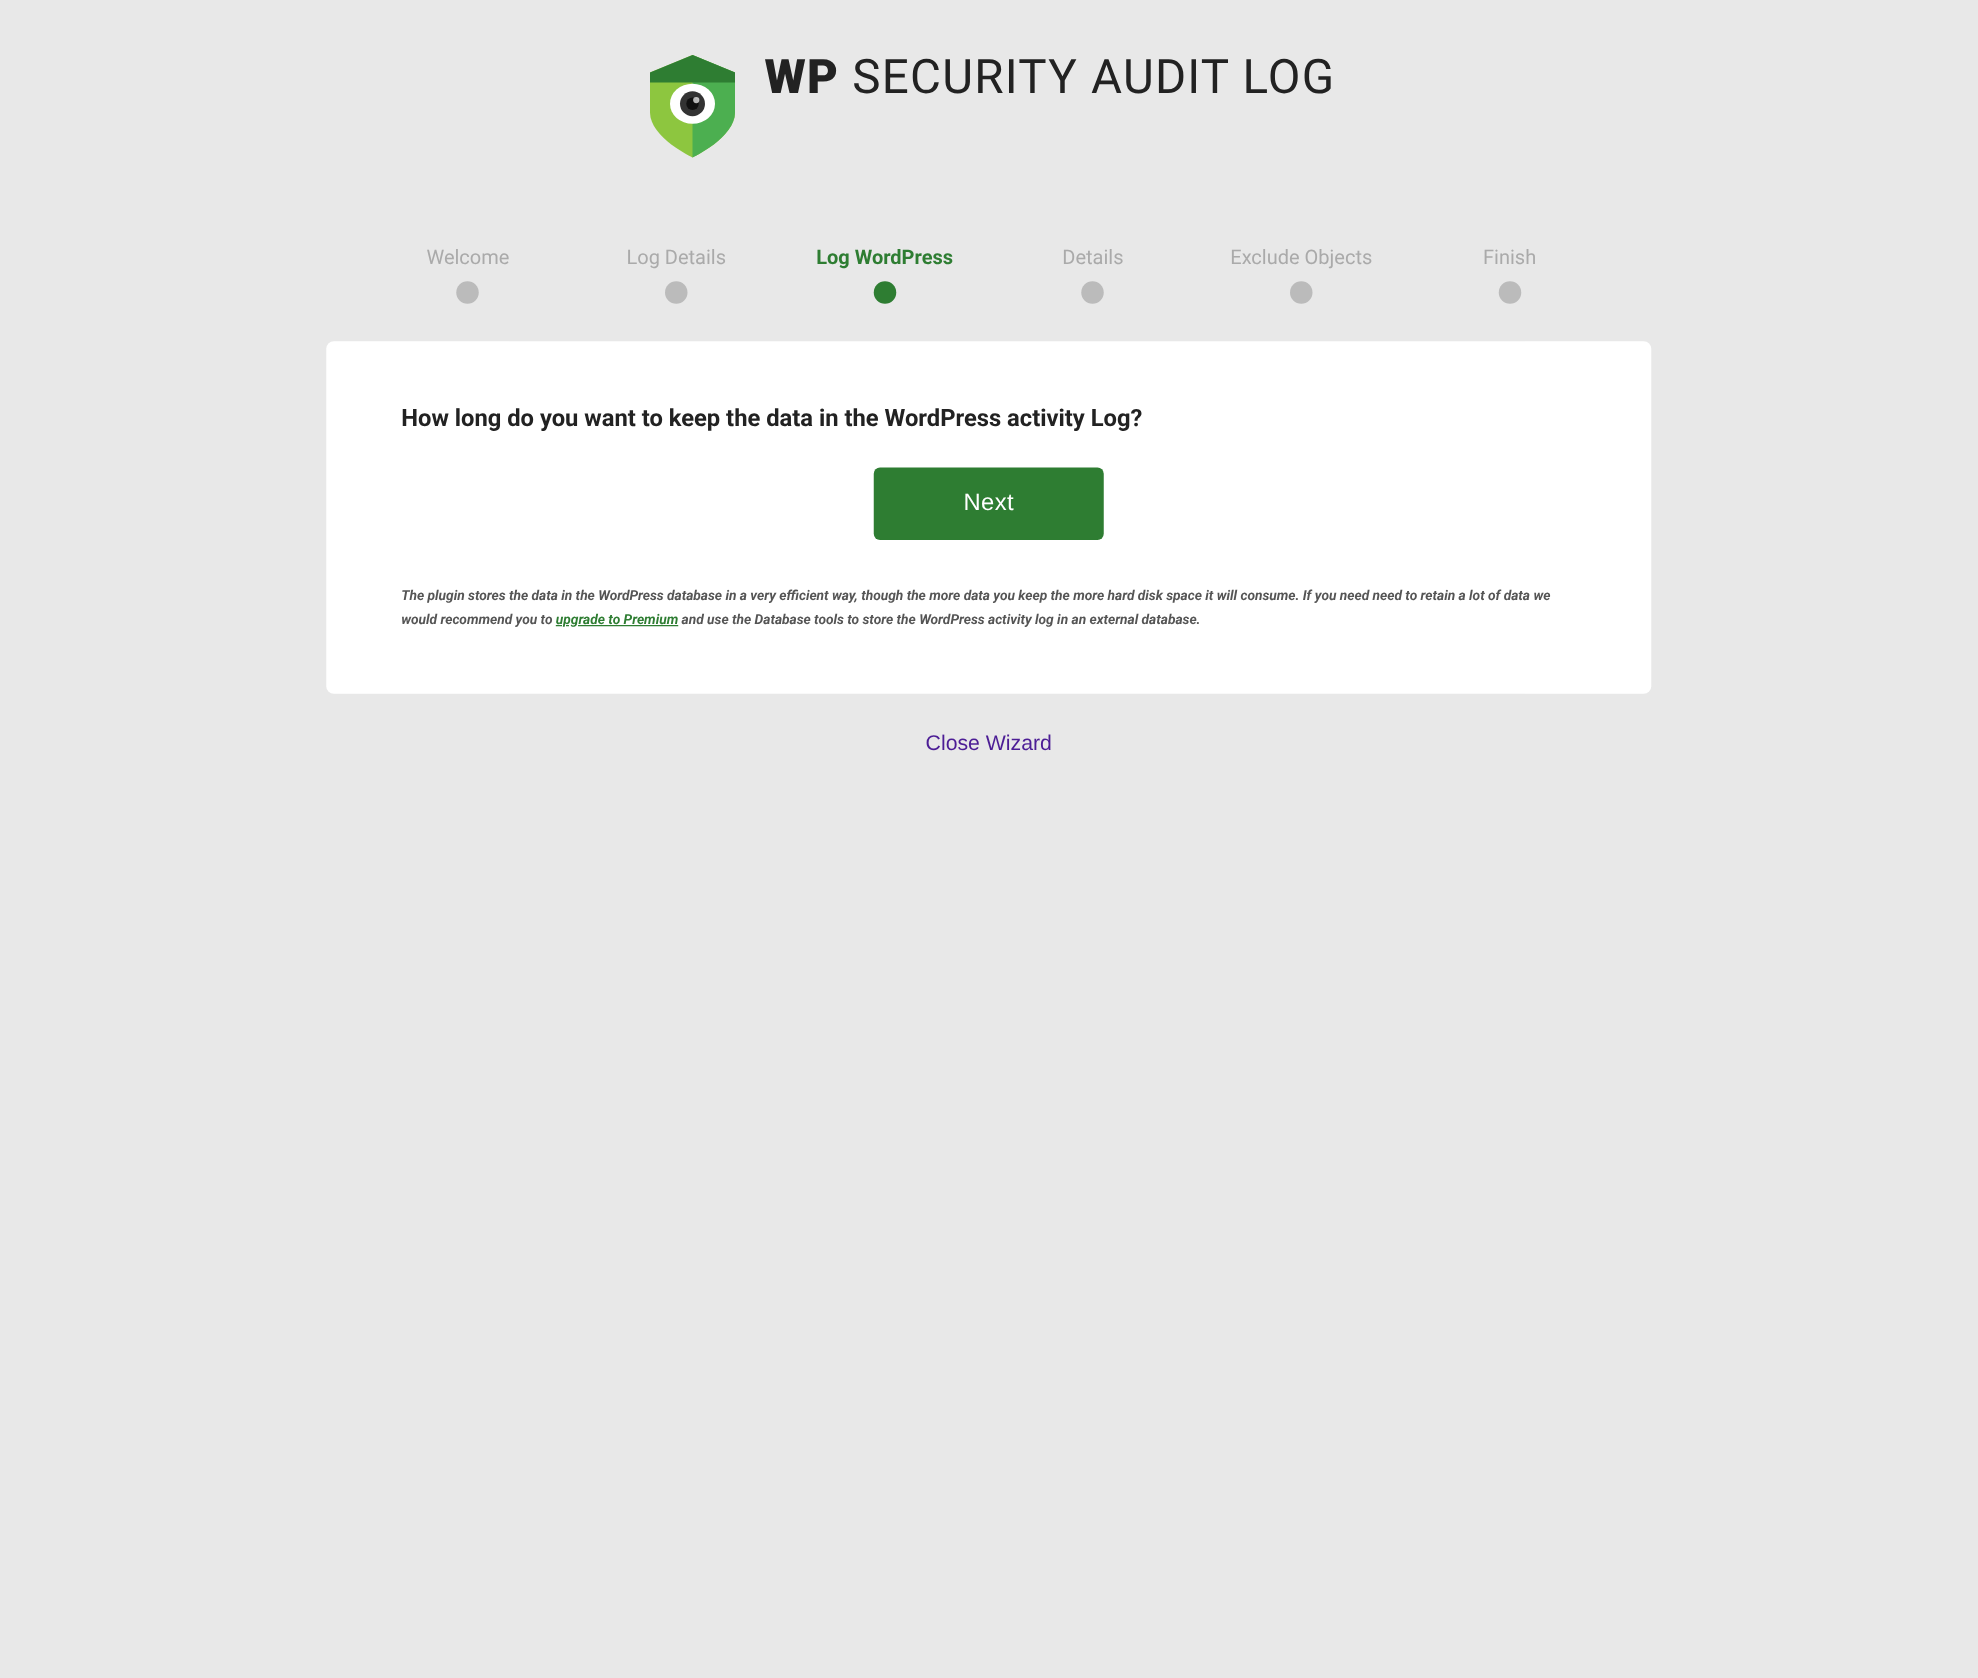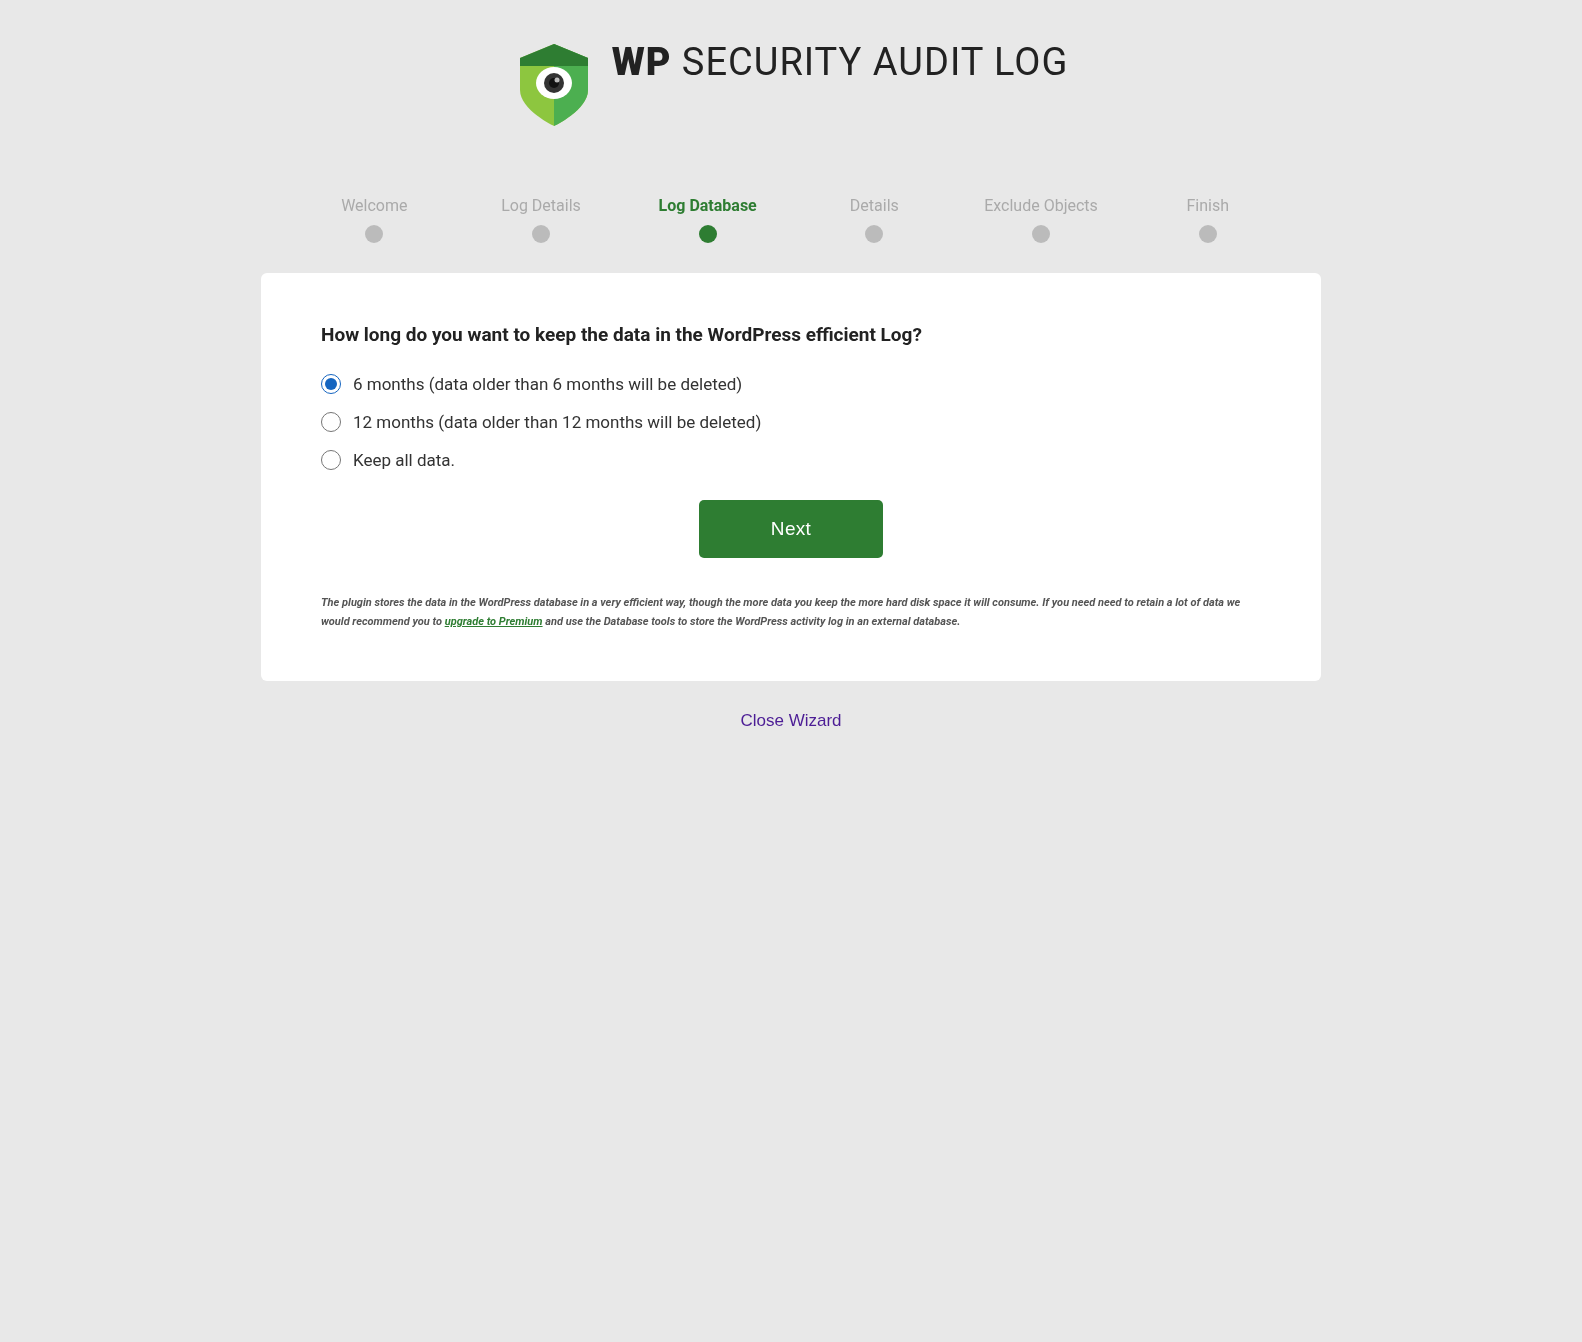--- a/index.html
+++ b/index.html
@@ -205,54 +205,40 @@
 <div class="wizard-steps">
 <div class="wizard-step">
       <div class="step-label">Welcome</div>
       <div class="step-dot"></div>
     </div>
     <div class="wizard-step">
       <div class="step-label">Log Details</div>
       <div class="step-dot"></div>
     </div>
     <div class="wizard-step">
-      <div class="step-label active">Log Database</div>
+      <div class="step-label active">Log WordPress</div>
       <div class="step-dot active"></div>
     </div>
     <div class="wizard-step">
       <div class="step-label">Details</div>
       <div class="step-dot"></div>
     </div>
     <div class="wizard-step">
       <div class="step-label">Exclude Objects</div>
       <div class="step-dot"></div>
     </div>
     <div class="wizard-step">
       <div class="step-label">Finish</div>
       <div class="step-dot"></div>
     </div>
   </div>
 
 <div class="card">
-  <div class="question">How long do you want to keep the data in the WordPress efficient Log?</div>
-
-  <div class="radio-group">
-  <div class="radio-item">
-        <input type="radio" name="retention" id="opt-6months" checked="" style="">
-        <label for="opt-6months">6 months (data older than 6 months will be deleted)</label>
-      </div>
-      <div class="radio-item">
-        <input type="radio" name="retention" id="opt-12months" style="">
-        <label for="opt-12months">12 months (data older than 12 months will be deleted)</label>
-      </div>
-      <div class="radio-item">
-        <input type="radio" name="retention" id="opt-all" style="">
-        <label for="opt-all">Keep all data.</label>
-      </div>
-    </div>
+  <div class="question">How long do you want to keep the data in the WordPress activity Log?</div>
+
 
 
   <div class="next-btn-wrap">
     <button class="next-btn">Next</button>
   </div>
 
   <div class="disclaimer">
     <span>The plugin stores the data in the WordPress database in a very efficient way, though the more data you keep the more hard disk space it will consume. If you need need to retain a lot of data we would recommend you to </span><a href="#">upgrade to Premium</a><span> and use the Database tools to store the WordPress activity log in an external database.</span>
   </div>
 </div>

